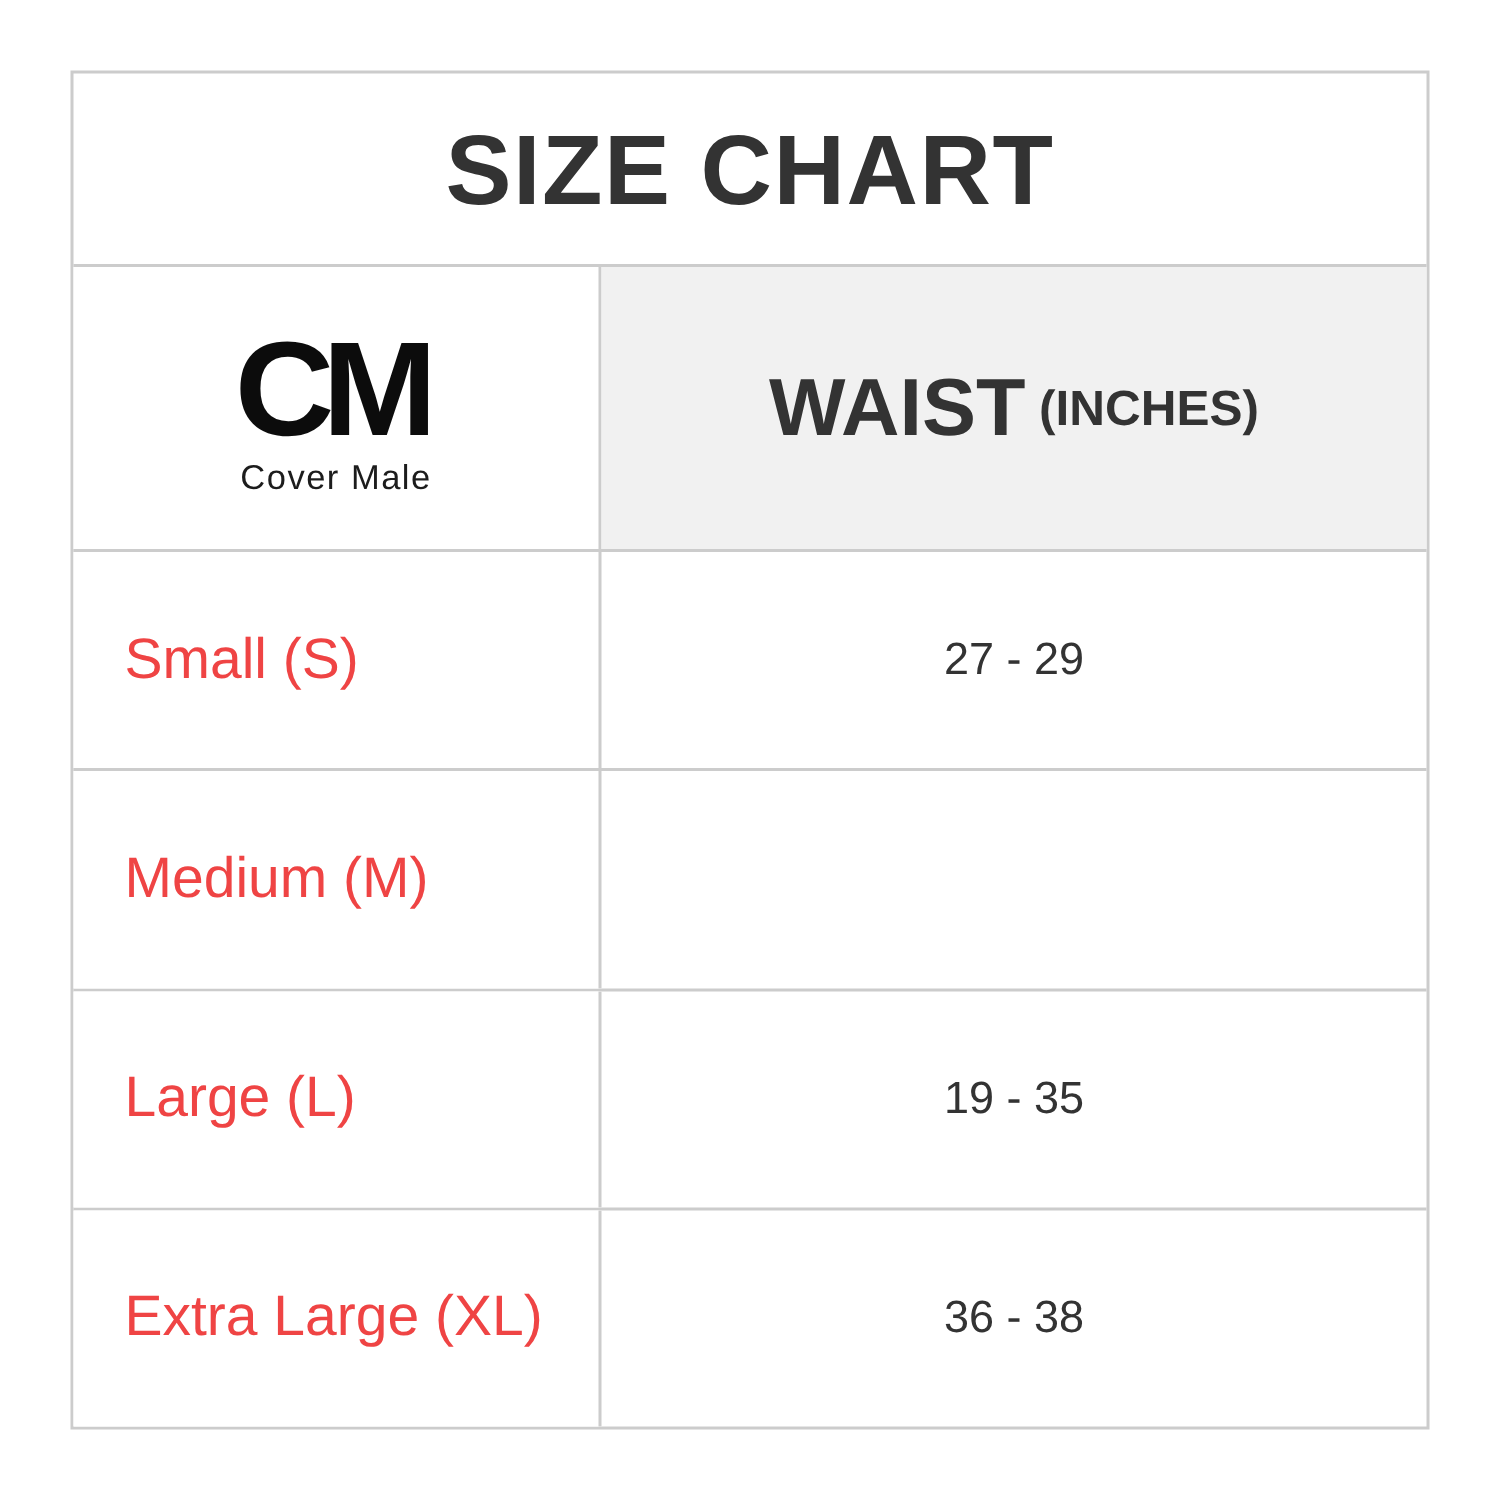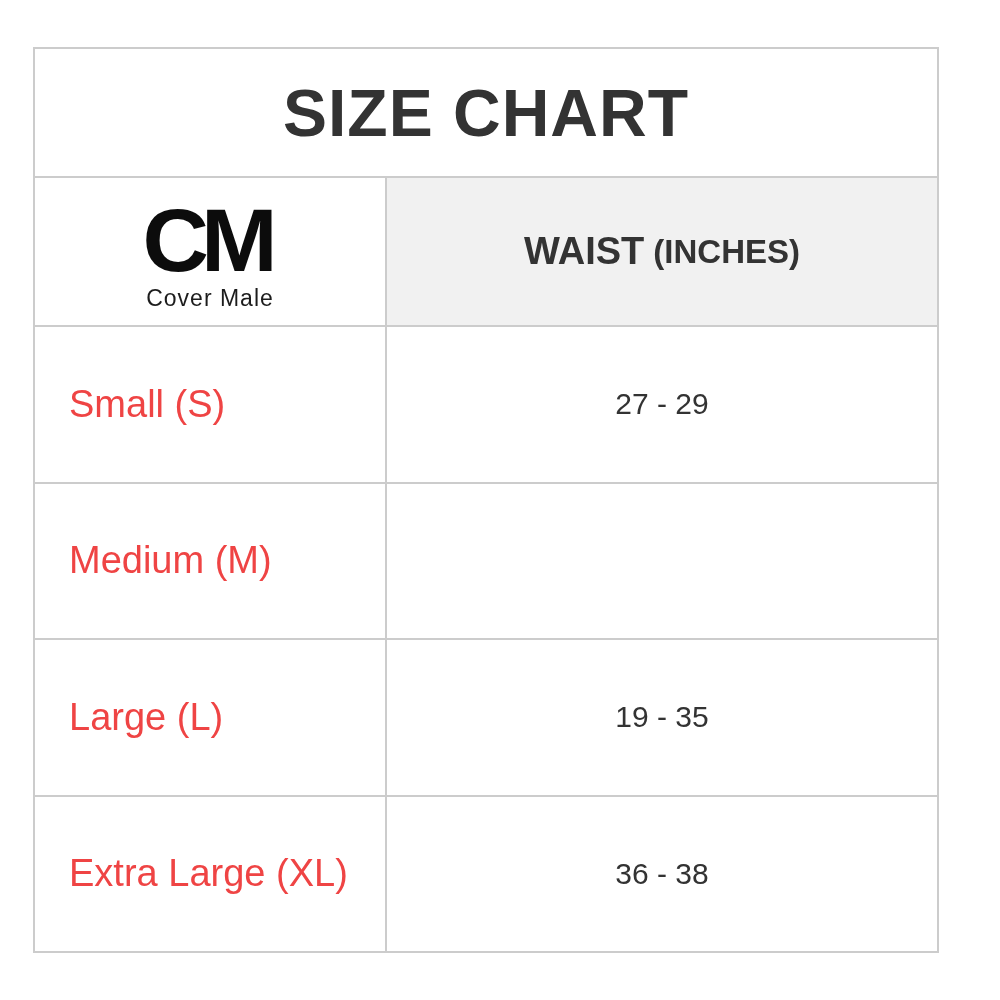--- a/index.html
+++ b/index.html
@@ -10,21 +10,21 @@
     width: 1000px;
     height: 1000px;
     position: relative;
     background: #ffffff;
     font-family: "Liberation Sans", "DejaVu Sans", sans-serif;
     color: #333333;
     overflow: hidden;
   }
   .chart-wrap {
     position: absolute;
-    left: 33px;
+    left: 47px;
     top: 47px;
     width: 906px;
     height: 906px;
     box-sizing: border-box;
     border: 2px solid #cccccc;
     background: #ffffff;
     display: flex;
     flex-direction: column;
   }
   .title-row {
@@ -48,21 +48,21 @@
     box-sizing: border-box;
     border-bottom: 2px solid #cccccc;
     min-height: 0;
   }
   .grid-row:last-child {
     border-bottom: none;
     border-radius: 18px;
   }
   .header-row {
     flex: none;
-    height: 149px;
+    height: 190px;
     justify-content: flex-end;
   }
   .cell-left {
     flex: none;
     width: 352px;
     box-sizing: border-box;
     border-right: 2px solid #cccccc;
     display: flex;
     align-items: center;
     background: #ffffff;
@@ -96,21 +96,21 @@
     letter-spacing: 1px;
     color: #1c1c1c;
     margin-top: 1px;
   }
   .waist-header {
     background: #f1f1f1;
     font-weight: bold;
     color: #333333;
   }
   .waist-main {
-    font-size: 38px;
+    font-size: 54px;
   }
   .waist-unit {
     font-size: 33px;
     margin-left: 9px;
   }
   .size-label {
     font-size: 38px;
     color: #ef4444;
     padding-left: 34px;
   }

